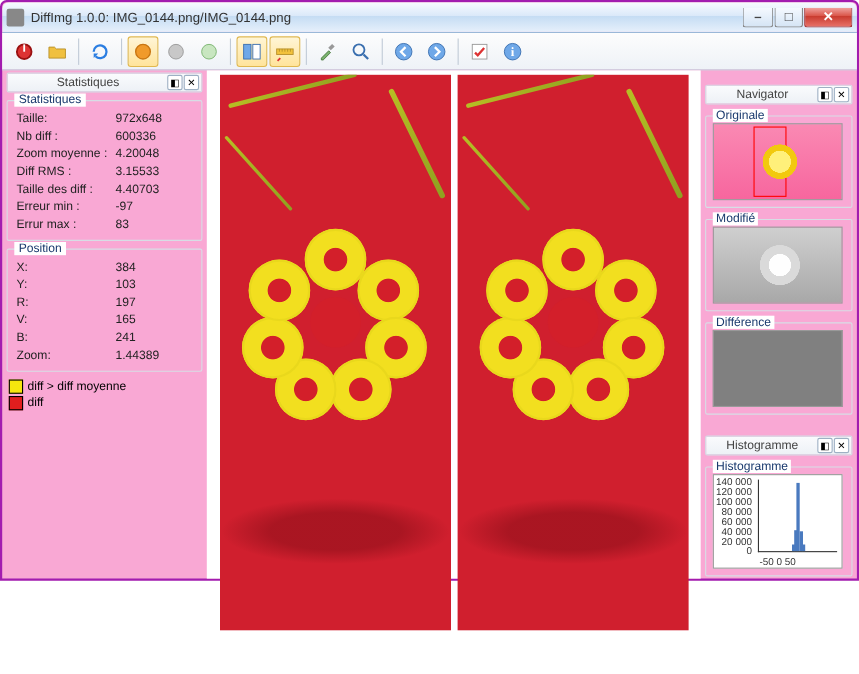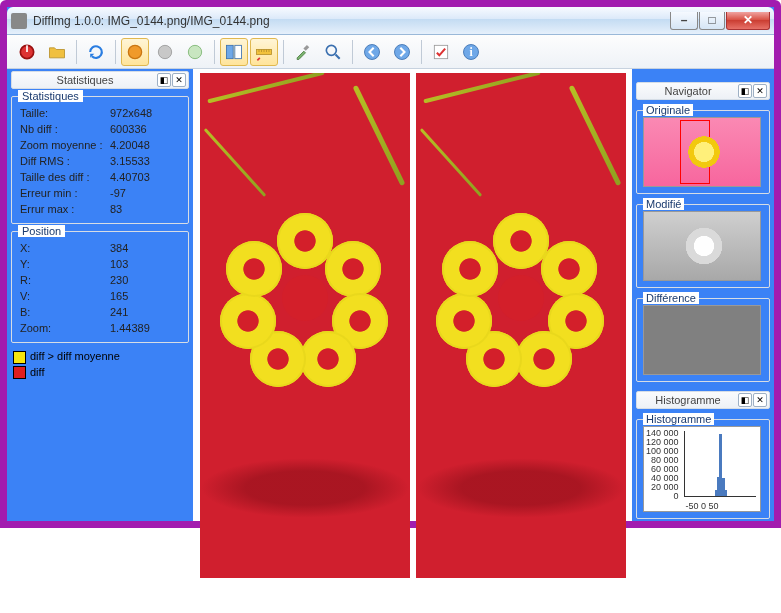--- a/index.html
+++ b/index.html
@@ -1,19 +1,19 @@
 <!DOCTYPE html>
 <html><head>
 <meta charset="utf-8">
 <style>
 * { box-sizing: border-box; margin: 0; padding: 0; }
 body { font-family: "Segoe UI", Tahoma, sans-serif; font-size: 11px; background: #fff; width: 781px; height: 613px; overflow: hidden; }
 
 
-.window { width: 781px; height: 528px; border: 7px solid #a21caf; border-radius: 6px 6px 0 0; background: #3b82f6; display: flex; flex-direction: column; }
+.window { width: 781px; height: 528px; border: 2px solid #a21caf; border-radius: 6px 6px 0 0; background: #f9a8d4; display: flex; flex-direction: column; }
 .titlebar { height: 28px; background: linear-gradient(#f8fbff, #dbe9f9 45%, #c4dcf3 46%, #e6f0fb); border-bottom: 1px solid #9ab8d8; display: flex; align-items: center; padding: 0 4px; border-radius: 6px 6px 0 0; }
 .titlebar .app-icon { width: 16px; height: 16px; background: #888; border-radius: 2px; margin-right: 6px; }
 .titlebar .title-text { flex: 1; color: #333; font-size: 12px; }
 .win-btns { display: flex; gap: 1px; }
 .win-btn { height: 18px; border: 1px solid #888; border-top: none; border-radius: 0 0 3px 3px; display: flex; align-items: center; justify-content: center; font-family: Arial; font-size: 12px; font-weight: bold; color: #444; background: linear-gradient(#f5f9ff,#d5e5f5); cursor: default; }
 .win-btn.min { width: 28px; }
 .win-btn.max { width: 26px; }
 .win-btn.close { width: 44px; background: linear-gradient(#f0a3a0,#d95347 45%,#c93b2f 46%,#e77168); border-color: #a33; color: #fff; }
 
 
@@ -226,21 +226,21 @@
         <div class="kv">
             <span class="k">X:</span>
             <span class="v">384</span>
           </div>
         <div class="kv">
             <span class="k">Y:</span>
             <span class="v">103</span>
           </div>
         <div class="kv">
             <span class="k">R:</span>
-            <span class="v">230</span>
+            <span class="v">197</span>
           </div>
         <div class="kv">
             <span class="k">V:</span>
             <span class="v">165</span>
           </div>
         <div class="kv">
             <span class="k">B:</span>
             <span class="v">241</span>
           </div>
         <div class="kv">

